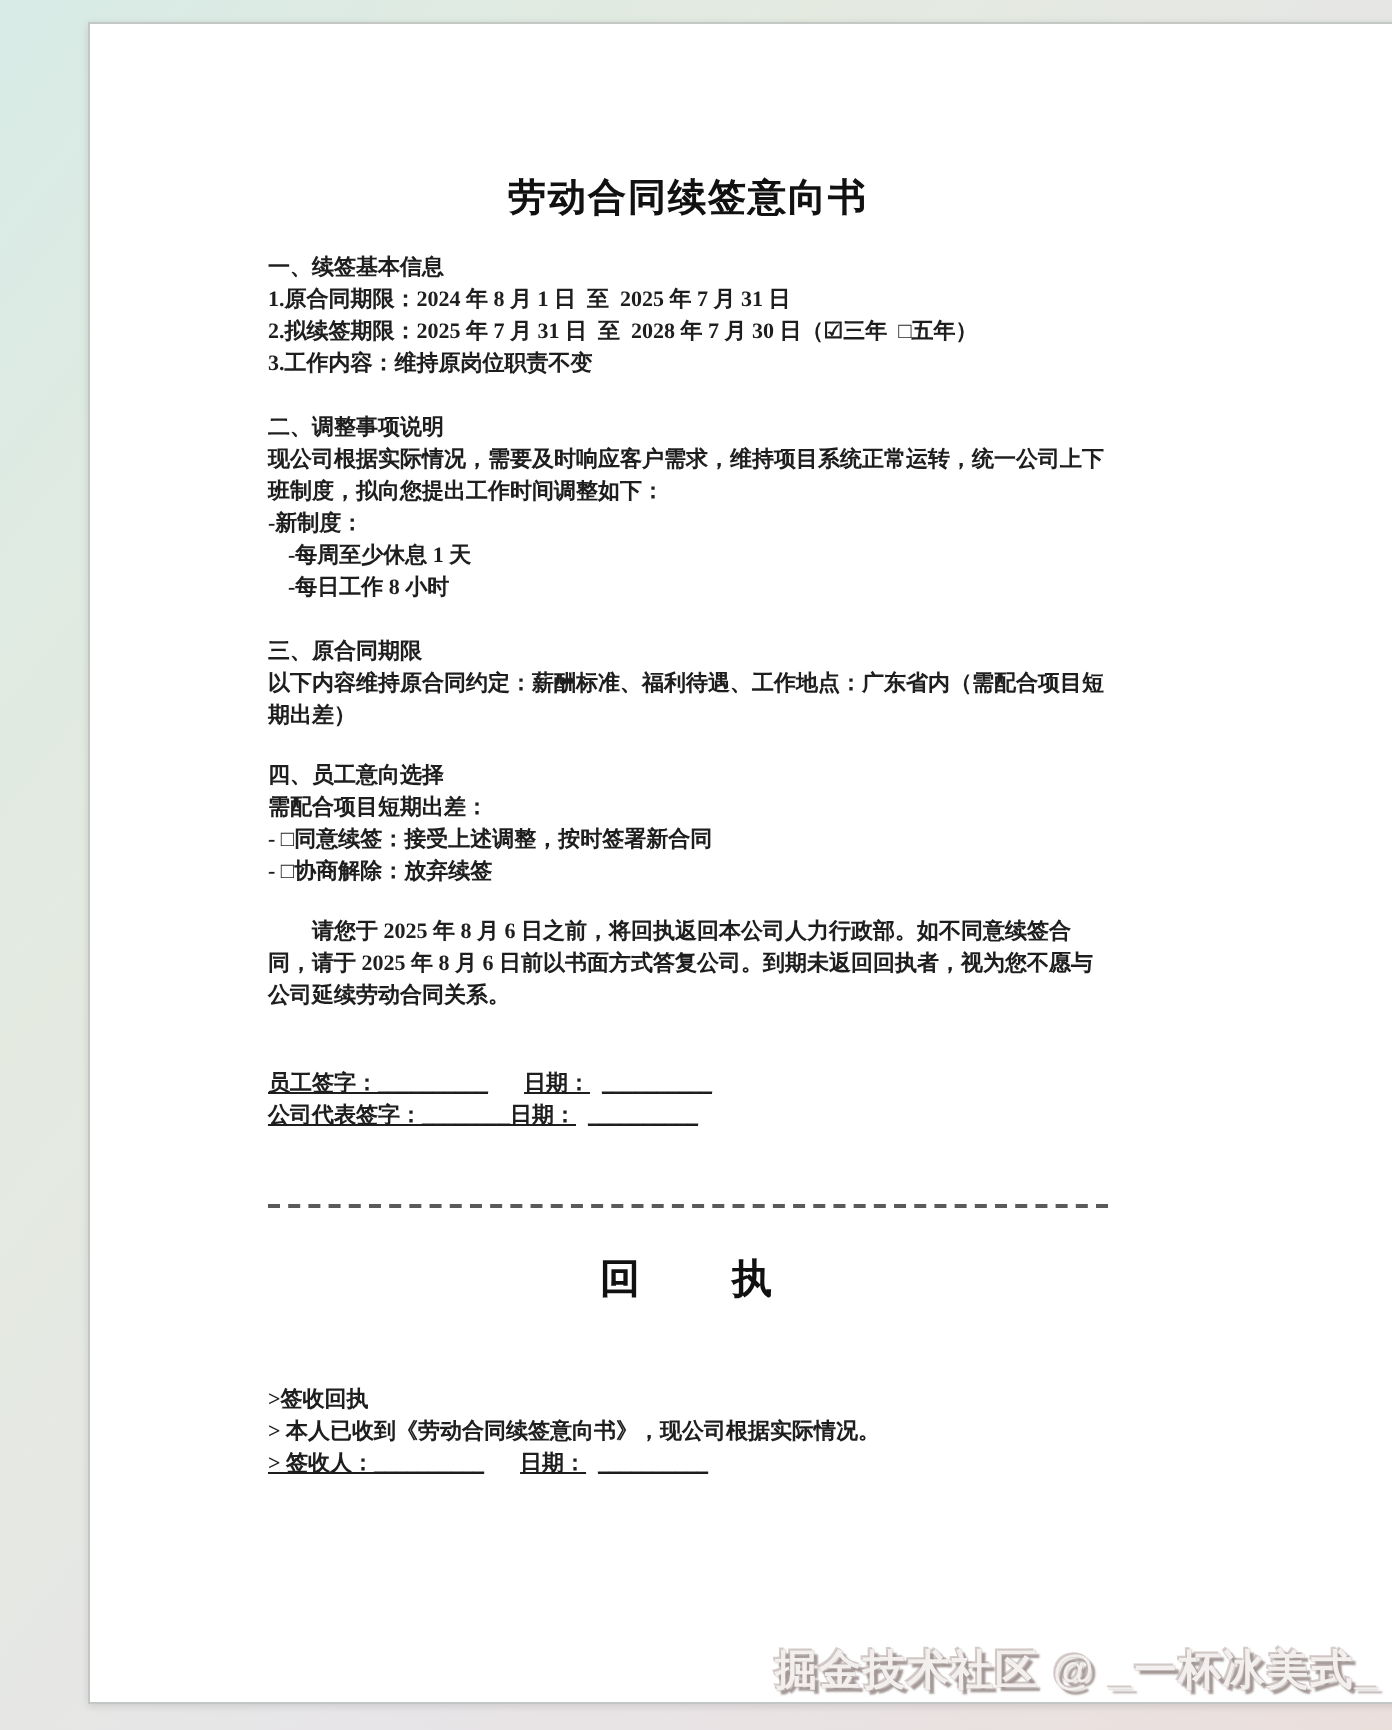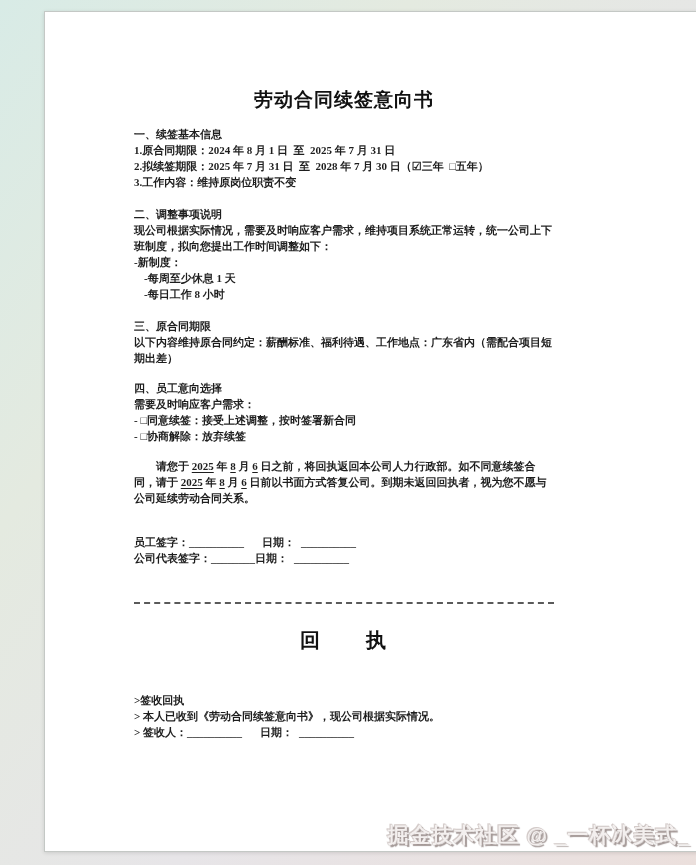--- a/index.html
+++ b/index.html
@@ -34,22 +34,22 @@
     font-weight: 700;
     letter-spacing: 1px;
     color: #111;
     font-family: "Liberation Sans", "DejaVu Sans", sans-serif;
   }
   .h { font-weight: 700; margin-top: 16px; }
   .h.tight { margin-top: 14px; }
   .ln, .para { white-space: pre-wrap; margin: 0; }
   .sub { margin-left: 10px; }
   .notice { margin: 14px 0 0 0; text-indent: 2em; white-space: pre-wrap; }
-  .u { text-decoration: underline; text-underline-offset: 2px; }
-  .sig-row { white-space: pre; }
+  .u { text-underline-offset: 2px; }
+  .sig-row { white-space: pre; text-decoration: underline; }
   .sig-row.first { margin-top: 28px; }
   .gap-r { margin-right: 18px; }
   .gap-s { margin-right: 6px; }
   .dashed {
     margin-top: 36px;
     width: 420px; height: 0;
     border-top: 2px dashed #5a5a5a;
   }
   .receipt-title {
     margin-top: 22px;
@@ -92,21 +92,21 @@
     <div class="h">二、调整事项说明</div>
     <p class="para">现公司根据实际情况，需要及时响应客户需求，维持项目系统正常运转，统一公司上下班制度，拟向您提出工作时间调整如下：</p>
     <div class="ln">-新制度：</div>
     <div class="ln sub">-每周至少休息 1 天</div>
     <div class="ln sub">-每日工作 8 小时</div>
 
     <div class="h">三、原合同期限</div>
     <p class="para">以下内容维持原合同约定：薪酬标准、福利待遇、工作地点：广东省内（需配合项目短期出差）</p>
 
     <div class="h tight">四、员工意向选择</div>
-    <div class="ln">需要及时响应客户需求：</div>
+    <div class="ln">需配合项目短期出差：</div>
     <div class="ln"><span>- </span><span>□</span><span>同意续签：接受上述调整，按时签署新合同</span></div>
     <div class="ln"><span>- </span><span>□</span><span>协商解除：放弃续签</span></div>
 
     <p class="notice"><span>请您于 </span><span class="u">2025</span><span> 年 </span><span class="u">8</span><span> 月 </span><span class="u">6</span><span> 日之前，将回执返回本公司人力行政部。如不同意续签合同，请于 </span><span class="u">2025</span><span> 年 </span><span class="u">8</span><span> 月 </span><span class="u">6</span><span> 日前以书面方式答复公司。到期未返回回执者，视为您不愿与公司延续劳动合同关系。</span></p>
 
     <div class="sig-row first"><span>员工签字：</span><span class="gap-r">__________</span><span class="gap-s">日期：</span><span>__________</span></div>
     <div class="sig-row"><span>公司代表签字：</span><span>________</span><span class="gap-s">日期：</span><span>__________</span></div>
 
     <div class="dashed"></div>
 

